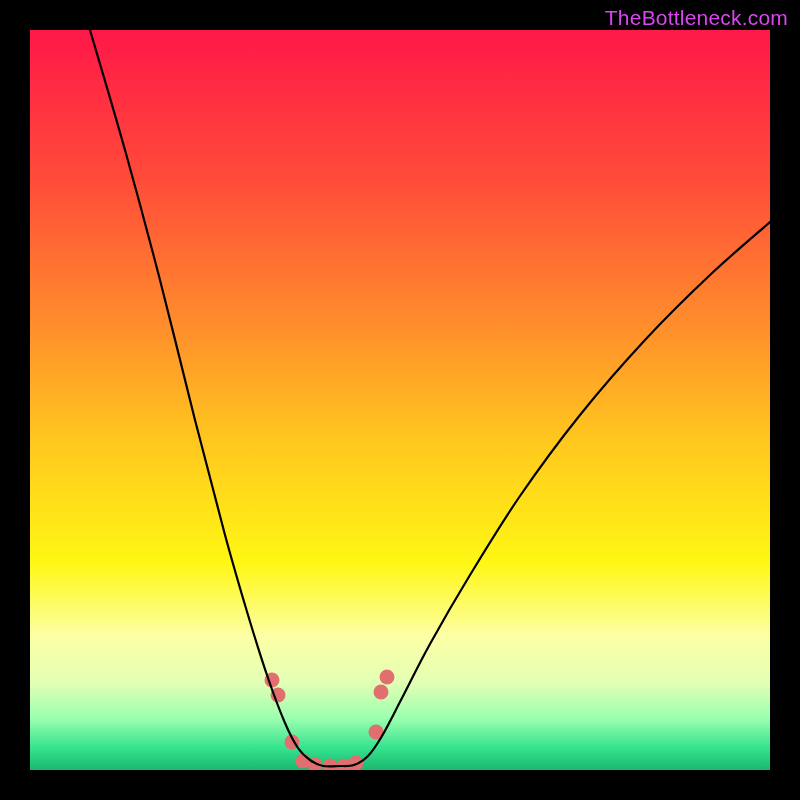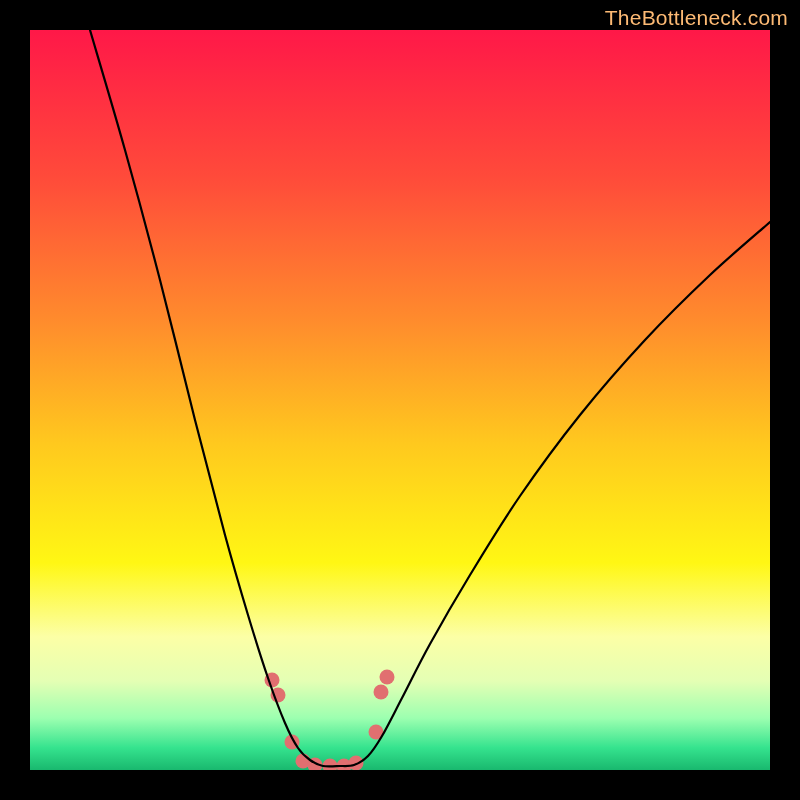--- a/index.html
+++ b/index.html
@@ -20,21 +20,21 @@
   .gradient {
     position: absolute;
     inset: 0;
   }
   .watermark {
     position: absolute;
     top: 6px;
     right: 12px;
     font-family: Arial, Helvetica, sans-serif;
     font-size: 21px;
-    color: #fdba74;
+    color: #d946ef;
     letter-spacing: 0.2px;
     font-weight: 500;
   }
   svg.curve {
     position: absolute;
     inset: 0;
   }
 </style>
 </head>
 <body>

